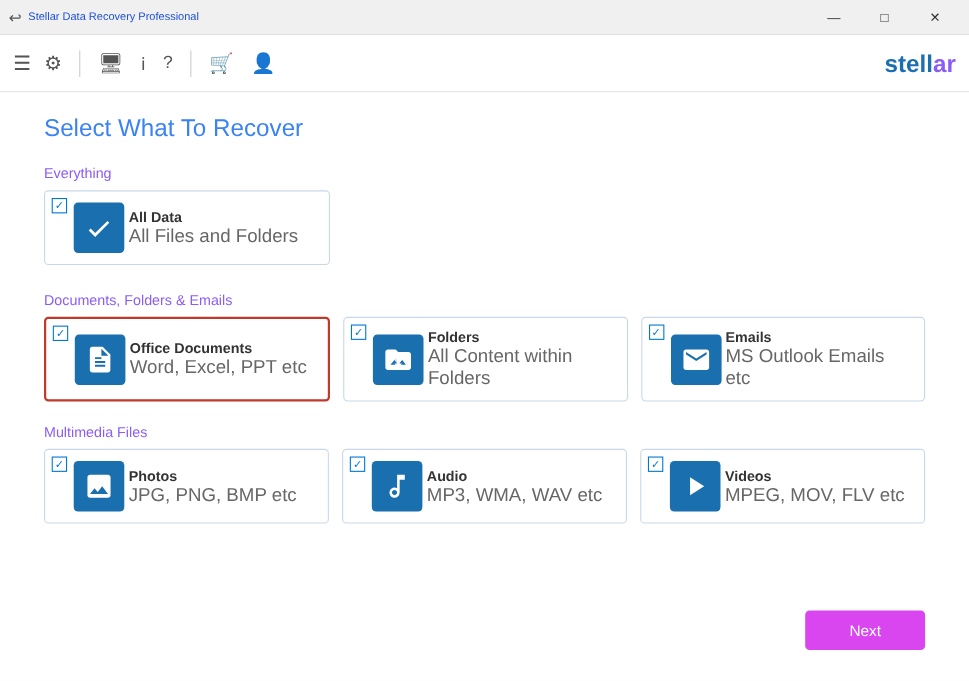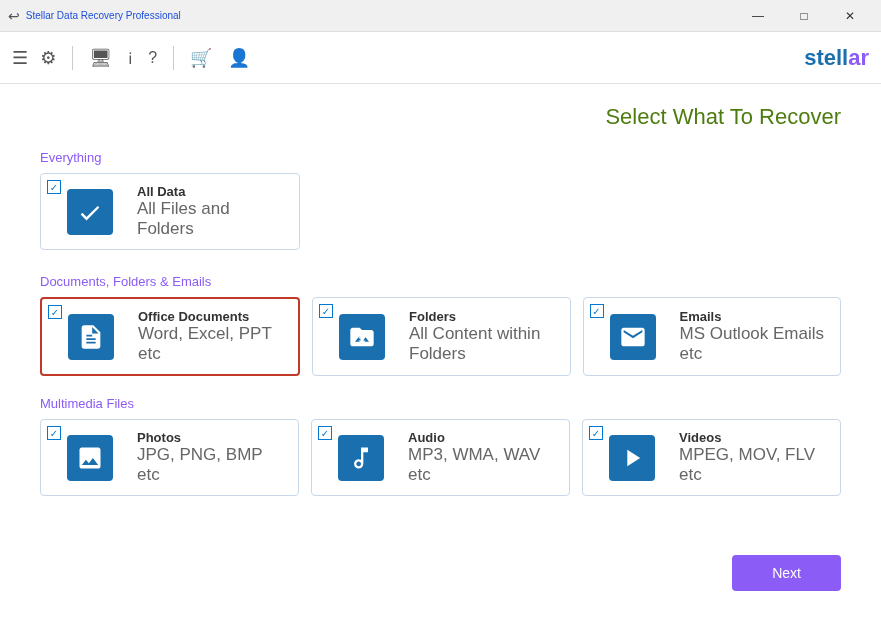--- a/index.html
+++ b/index.html
@@ -41,24 +41,24 @@
 
     
     .main {
       background: white;
       padding: 20px 40px;
       height: calc(619px - 32px - 52px);
       position: relative;
     }
 
     .page-title {
-      text-align: right;
+      text-align: left;
       font-size: 22px;
       font-weight: 400;
-      color: #4d7c0f;
+      color: #3b82f6;
       margin-bottom: 20px;
     }
 
     .section-label {
       font-size: 13px;
       color: #8b5cf6;
       margin-bottom: 8px;
       font-weight: 400;
     }
 
@@ -68,21 +68,21 @@
       gap: 12px;
       margin-bottom: 20px;
     }
 
     .card {
       border: 1px solid #c8d8e8;
       border-radius: 4px;
       padding: 10px 12px;
       display: flex;
       align-items: center;
-      gap: 24px;
+      gap: 4px;
       min-width: 180px;
       flex: 1;
       max-width: 260px;
       background: white;
       cursor: pointer;
       position: relative;
     }
 
     .card.selected-highlight {
       border: 2px solid #c0392b;
@@ -134,21 +134,21 @@
     
     .everything-card {
       max-width: 260px;
     }
 
     
     .next-btn {
       position: absolute;
       bottom: 28px;
       right: 40px;
-      background: #8b5cf6;
+      background: #d946ef;
       color: white;
       border: none;
       border-radius: 4px;
       padding: 10px 40px;
       font-size: 14px;
       cursor: pointer;
       font-family: 'Segoe UI', sans-serif;
     }
 
     .hamburger { font-size: 18px; color: #555; cursor: pointer; }

